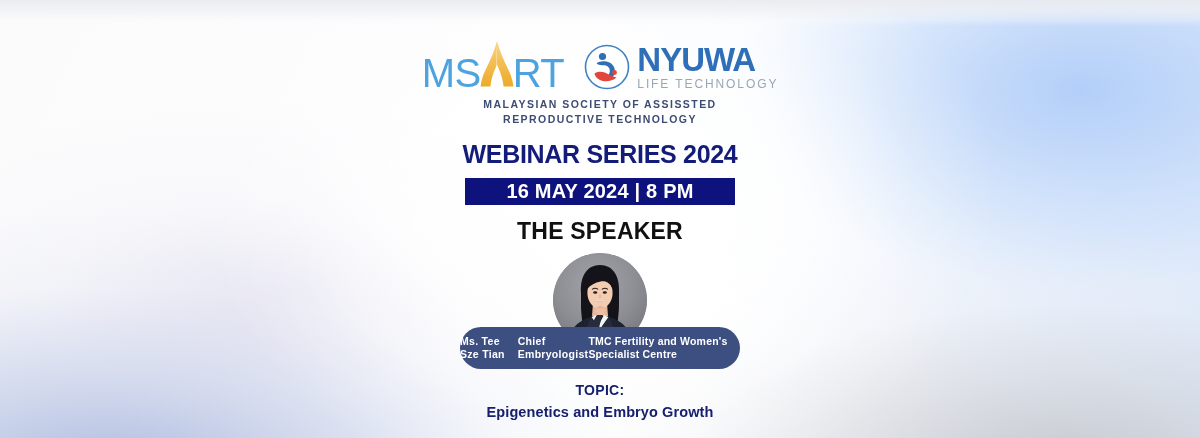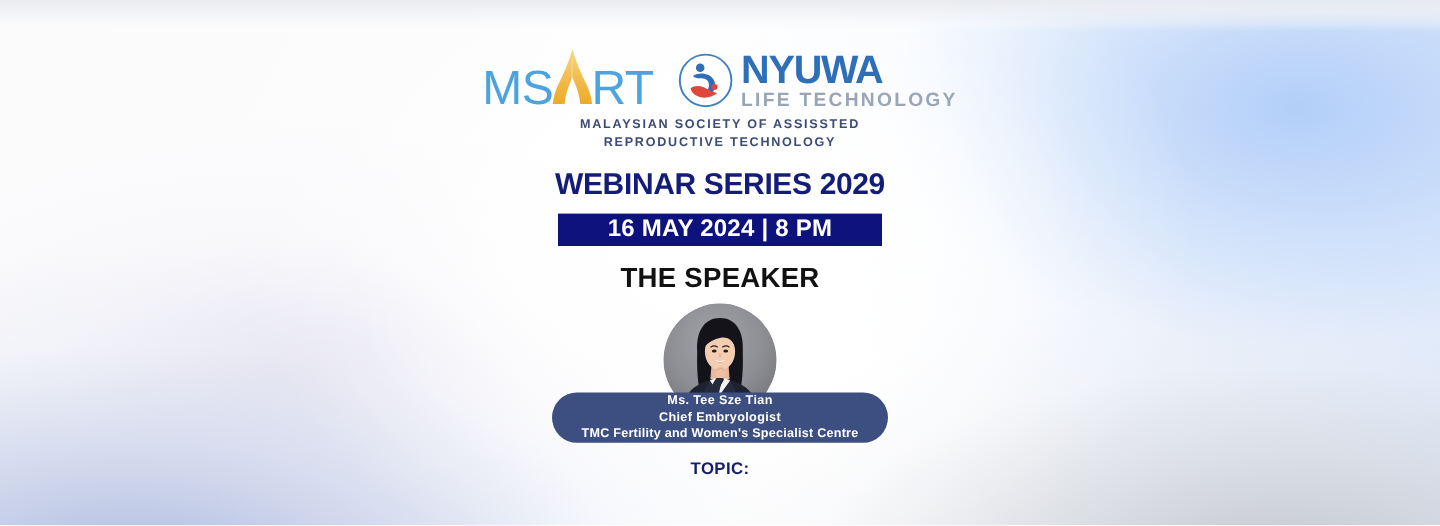--- a/index.html
+++ b/index.html
@@ -152,22 +152,22 @@
     line-height: 1;
   }
   .nyuwa-name {
     font-size: 33px;
     font-weight: bold;
     color: #2e6fb7;
     letter-spacing: -1px;
     line-height: 0.95;
   }
   .nyuwa-tag {
-    font-size: 16px;
-    font-weight: bold;
+    font-size: 12px;
+    font-weight: normal;
     color: #9aa6b4;
     letter-spacing: 1.9px;
     margin-top: 2px;
   }
 
   
   .society-name {
     margin-top: 6px;
     text-align: center;
     font-size: 10.5px;
@@ -233,21 +233,20 @@
 
   .speaker-plate {
     position: absolute;
     left: 0;
     bottom: 0;
     width: 280px;
     height: 42px;
     background: #3d4f80;
     border-radius: 21px;
     display: flex;
-    flex-direction: column;
     align-items: center;
     justify-content: center;
     color: #ffffff;
     line-height: 1.28;
   }
   .speaker-plate .nm {
     font-size: 10.5px;
     font-weight: bold;
     letter-spacing: 0.3px;
   }
@@ -332,21 +331,21 @@
         </span>
       </div>
 
     </div>
 
     <div class="society-name">
       <div>MALAYSIAN SOCIETY OF ASSISSTED</div>
       <div>REPRODUCTIVE TECHNOLOGY</div>
     </div>
 
-    <div class="webinar-title">WEBINAR SERIES 2029</div>
+    <div class="webinar-title">WEBINAR SERIES 2024</div>
 
     <div class="date-banner">16 MAY 2024 | 8 PM</div>
 
     <div class="speaker-heading">THE SPEAKER</div>
 
     <div class="speaker-block">
 
       <div class="speaker-photo">
         <svg viewBox="0 0 94 94" xmlns="http://www.w3.org/2000/svg" aria-hidden="true">
           <defs>
@@ -401,15 +400,16 @@
 
       <div class="speaker-plate">
         <span class="nm">Ms. Tee Sze Tian</span>
         <span class="role">Chief Embryologist</span>
         <span class="org">TMC Fertility and Women's Specialist Centre</span>
       </div>
 
     </div>
 
     <div class="topic-label">TOPIC:</div>
+    <div class="topic-value">Epigenetics and Embryo Growth</div>
 
   </div>
 </div>
 
 </body></html>

